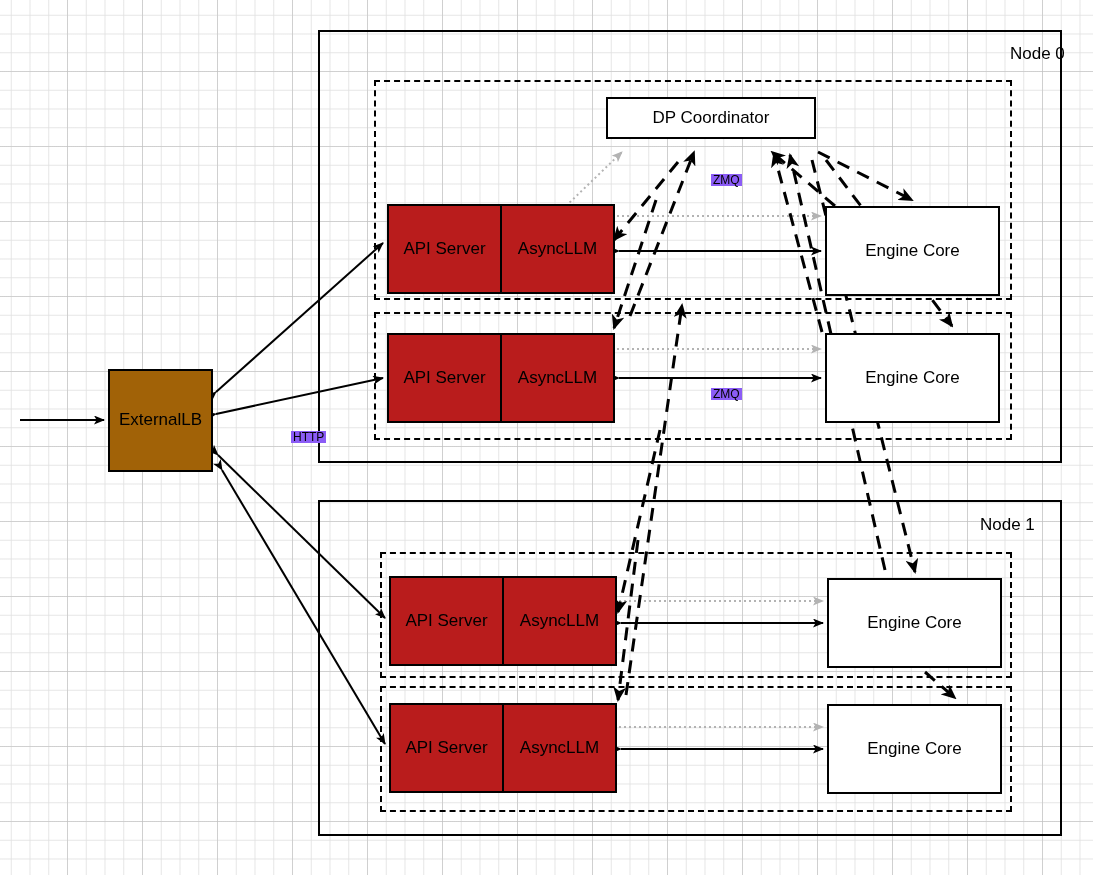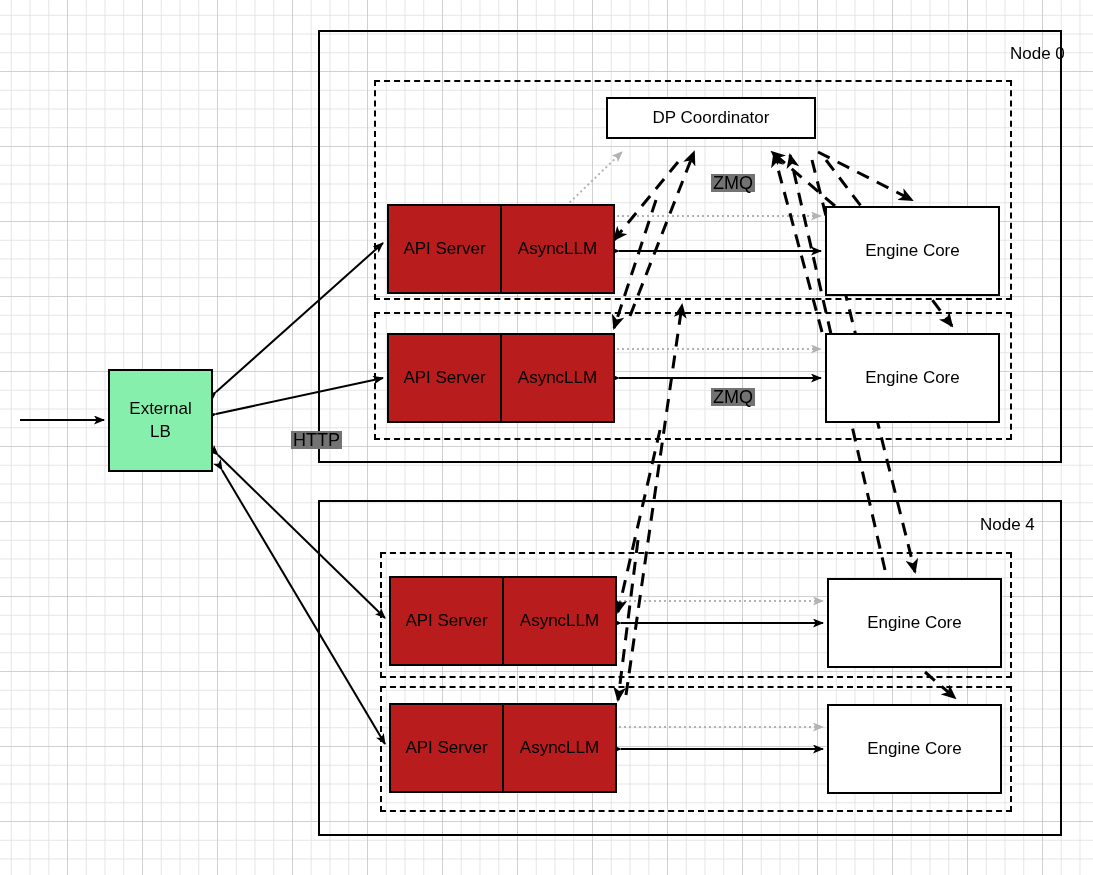--- a/index.html
+++ b/index.html
@@ -15,22 +15,22 @@
       linear-gradient(to right, rgba(225,225,225,0.85) 1px, transparent 1px),
       linear-gradient(to bottom, rgba(225,225,225,0.85) 1px, transparent 1px);
     background-size:75px 75px,75px 75px,18.75px 18.75px,18.75px 18.75px;
     background-position:-8px -4px,-8px -4px,-8px -4px,-8px -4px;
   }
   svg#edges{position:absolute;inset:0;width:1093px;height:875px;}
   .node-label{
     position:absolute;font-size:17px;color:#000;white-space:nowrap;
   }
   .edge-label{
-    position:absolute;font-size:18px;color:#000;white-space:nowrap;
-    background:#737373;padding:0 2px;line-height:1;
+    position:absolute;font-size:12px;color:#000;white-space:nowrap;
+    background:#8b5cf6;padding:0 2px;line-height:1;
   }
   .box{
     position:absolute;box-sizing:border-box;background:#ffffff;
     border:2px solid #000;display:flex;align-items:center;justify-content:center;
     font-size:17px;color:#000;text-align:center;
   }
   .outerbox{
     position:absolute;box-sizing:border-box;background:transparent;
     border:2px solid #000;
   }
@@ -38,22 +38,22 @@
     position:absolute;box-sizing:border-box;background:transparent;
     border:2px dashed #000;
   }
   .split{position:absolute;box-sizing:border-box;border:2px solid #000;background:#b91c1c;display:flex;}
   .split > div{
     flex:1;display:flex;align-items:center;justify-content:center;
     font-size:17px;color:#000;
   }
   .split > div.left{border-right:2px solid #000;}
   .lb-box{
-    position:absolute;box-sizing:border-box;border:2px solid #000;background:#86efac;
-    display:flex;flex-direction:column;align-items:center;justify-content:center;
+    position:absolute;box-sizing:border-box;border:2px solid #000;background:#a16207;
+    display:flex;flex-direction:row;align-items:center;justify-content:center;
     font-size:17px;color:#000;line-height:1.35;
   }
 </style>
 </head>
 <body>
 
 <div id="canvas">
 
   <div id="grid"></div>
 
@@ -161,21 +161,21 @@
     </g>
     <g>
       <line x1="660" y1="430" x2="618" y2="612" stroke="#000" stroke-width="3" stroke-dasharray="13 9" marker-end="url(#ahb)"></line>
     </g>
     <g>
       <line x1="638" y1="540" x2="618" y2="700" stroke="#000" stroke-width="3" stroke-dasharray="13 9" marker-end="url(#ahb)"></line>
     </g>
   </svg>
 
   <div class="node-label" style="left:975px;top:44px;margin-left:35px;">Node 0</div>
-  <div class="node-label" style="left:980px;top:515px;">Node 4</div>
+  <div class="node-label" style="left:980px;top:515px;">Node 1</div>
 
   <div class="lb-box" style="left:108px;top:369px;width:105px;height:103px;">
     <span>External</span>
     <span>LB</span>
   </div>
 
   <div class="box" style="left:606px;top:97px;width:210px;height:42px;">
     <span>DP Coordinator</span>
   </div>
 

